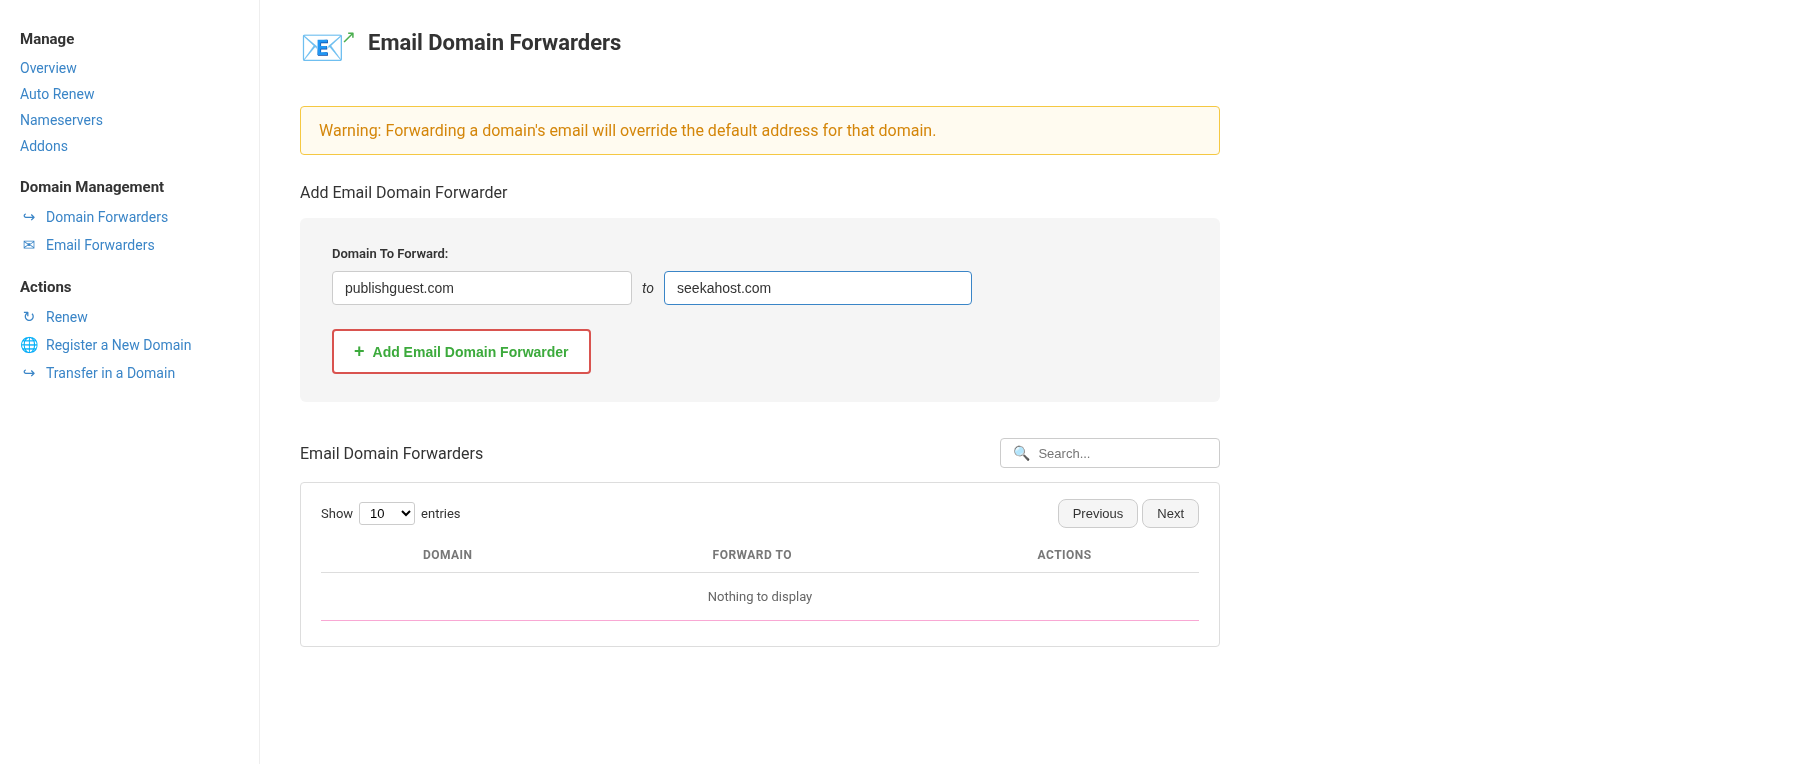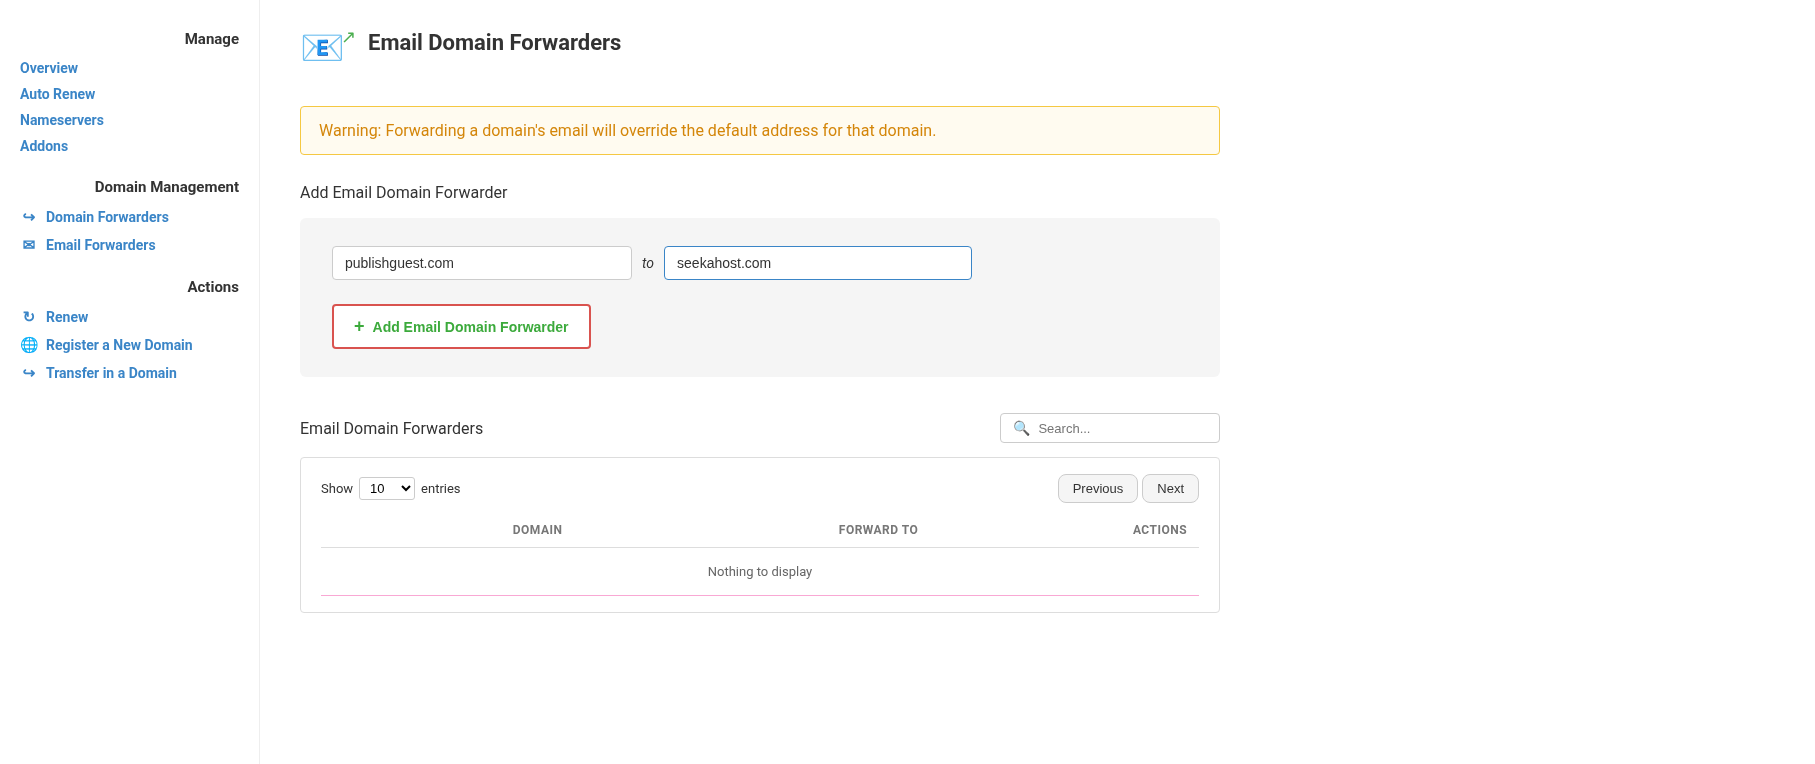--- a/index.html
+++ b/index.html
@@ -18,35 +18,33 @@
       min-width: 260px;
       padding: 30px 20px;
       border-right: 1px solid #eee;
     }
     .sidebar-section-title {
       font-weight: 700;
       font-size: 15px;
       color: #333;
       margin-bottom: 12px;
       margin-top: 24px;
-      text-align: right;
     }
     .sidebar-section-title:first-child {
       margin-top: 0;
     }
     .sidebar-link {
       display: flex;
       align-items: center;
       gap: 8px;
       color: #3a85c7;
       text-decoration: none;
       margin-bottom: 10px;
       font-size: 14px;
       cursor: pointer;
-      font-weight: bold;
     }
     .sidebar-icon {
       font-size: 15px;
       width: 18px;
       text-align: center;
       flex-shrink: 0;
     }
 
     
     .main {
@@ -243,21 +241,21 @@
       text-align: right;
     }
 
     
     .data-table {
       width: 100%;
       border-collapse: collapse;
       margin-top: 10px;
     }
     .data-table th {
-      text-align: right;
+      text-align: center;
       font-size: 12px;
       font-weight: 700;
       color: #777;
       text-transform: uppercase;
       letter-spacing: 0.04em;
       padding: 10px 12px;
       border-bottom: 1px solid #ddd;
     }
     .data-table td {
       padding: 16px 12px;
@@ -269,21 +267,21 @@
       text-align: center;
       color: #666;
       font-size: 14px;
       padding: 20px 0 10px;
     }
 
     .table-wrapper {
       border: 1px solid #ddd;
       border-radius: 4px;
       overflow: hidden;
-      padding: 0 0 0 0;
+      padding: 0 0 9px 0;
     }
     .table-inner {
       padding: 16px 20px;
     }
   </style>
 </head>
 <body>
 
 <aside class="sidebar">
   <div class="sidebar-section-title">Manage</div>
@@ -340,20 +338,21 @@
     </div>
   </div>
 
   <div class="warning-box">
     <span>Warning: Forwarding a domain's email will override the default address for that domain.</span>
   </div>
 
   <div class="section-title">Add Email Domain Forwarder</div>
 
   <div class="form-card">
+    <label class="form-label">Domain To Forward:</label>
     <div class="form-row">
       <input class="form-input input-domain" type="text" value="publishguest.com" style="">
       <span class="input-to-label">to</span>
       <input class="form-input input-forward" type="text" value="seekahost.com" style="">
     </div>
     <button class="btn-add">
       <span class="btn-add-plus">+</span>
       <span>Add Email Domain Forwarder</span>
     </button>
   </div>

